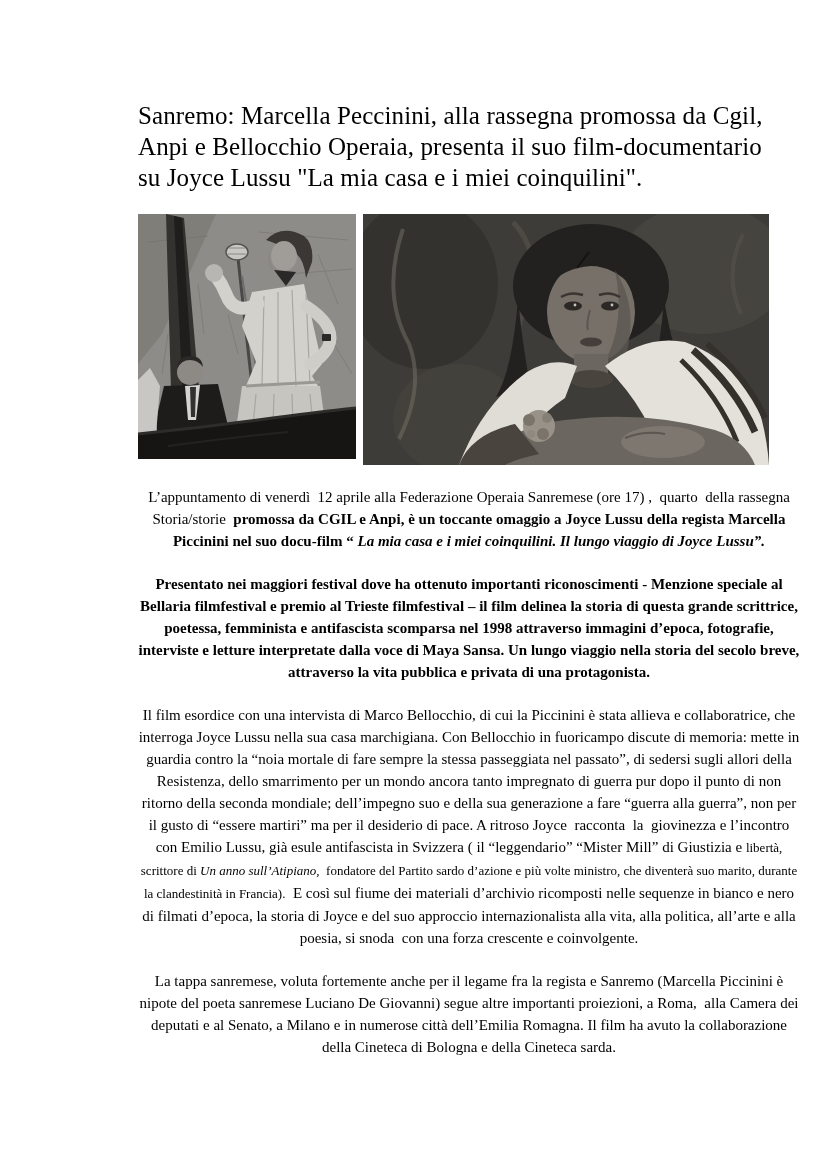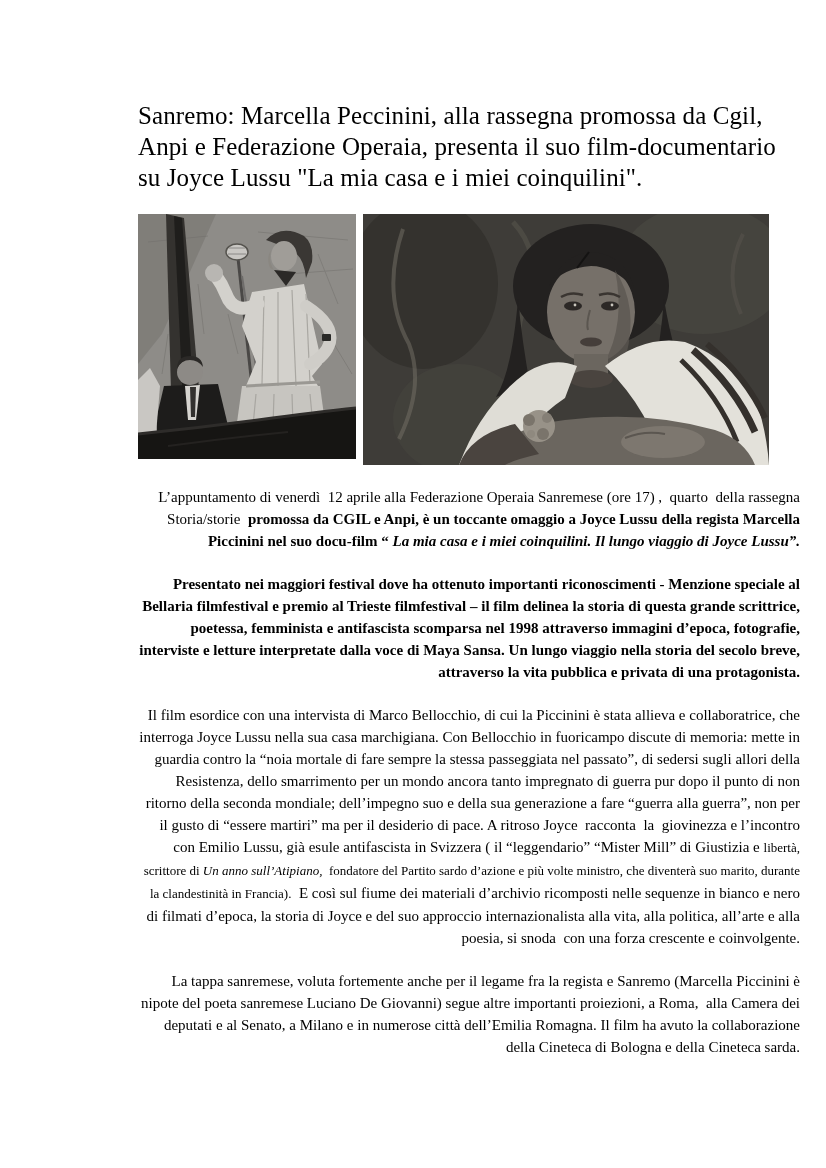--- a/index.html
+++ b/index.html
@@ -13,36 +13,36 @@
   .page { position:relative; width:826px; height:1168px; background:#ffffff; }
   .content { position:absolute; left:94px; top:100px; width:662px;margin-left:44px; }
   .title {
     font-size:25px; line-height:31px; font-weight:normal; margin:0 0 21px 0;
     letter-spacing:0.1px;
   }
   .photos { display:flex; gap:7px; align-items:flex-start; margin:0 0 21px 0; }
   .photo { display:block; flex:0 0 auto; }
   .body p {
     font-size:15px; line-height:22px; margin:0 0 21px 0;
-    white-space:pre-wrap; text-align:right;
+    white-space:pre-wrap; text-align:center;
   }
   .body p:last-child { margin-bottom:0; }
   .run.b  { font-weight:bold; }
   .run.i  { font-style:italic; }
   .run.sm { font-size:13px; }
 </style>
 </head>
 <body>
 
 <div class="page">
   <div class="content">
 
     <h1 class="title">
       <div>Sanremo: Marcella Peccinini, alla rassegna promossa da Cgil,</div>
-      <div>Anpi e Federazione Operaia, presenta il suo film-documentario</div>
+      <div>Anpi e Bellocchio Operaia, presenta il suo film-documentario</div>
       <div>su Joyce Lussu  "La mia casa e i miei coinquilini".</div>
     </h1>
 
     <div class="photos">
 
       <svg class="photo" role="img" width="218" height="245" viewBox="0 0 218 245" aria-label="Foto in bianco e nero: donna che parla a un microfono su un palco, uomo in abito scuro in basso a sinistra">
         <rect width="218" height="245" fill="#8e8c88"></rect>
         <g stroke="#7c7a76" stroke-width="1" opacity="0.8">
           <line x1="10" y1="28" x2="70" y2="22"></line>
             <line x1="120" y1="18" x2="210" y2="26"></line>

